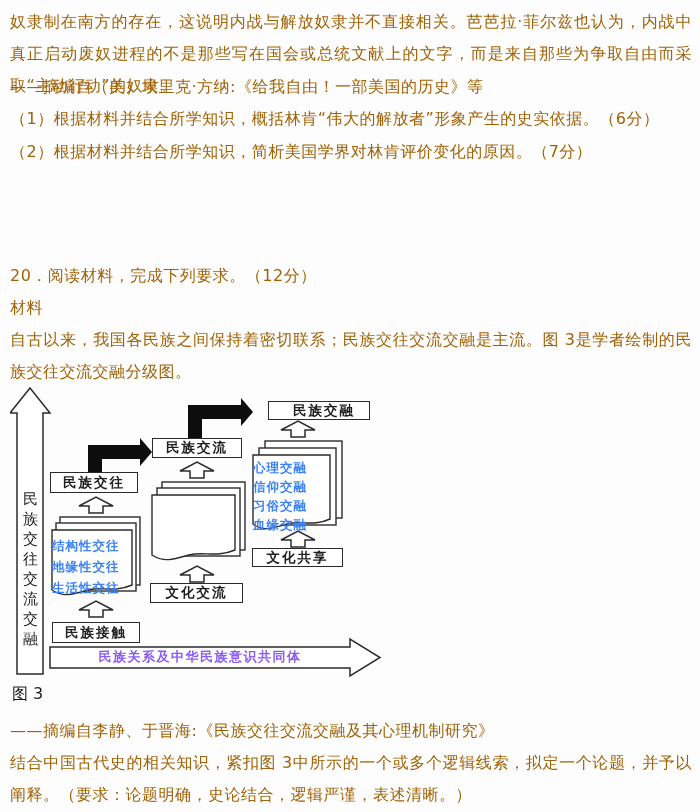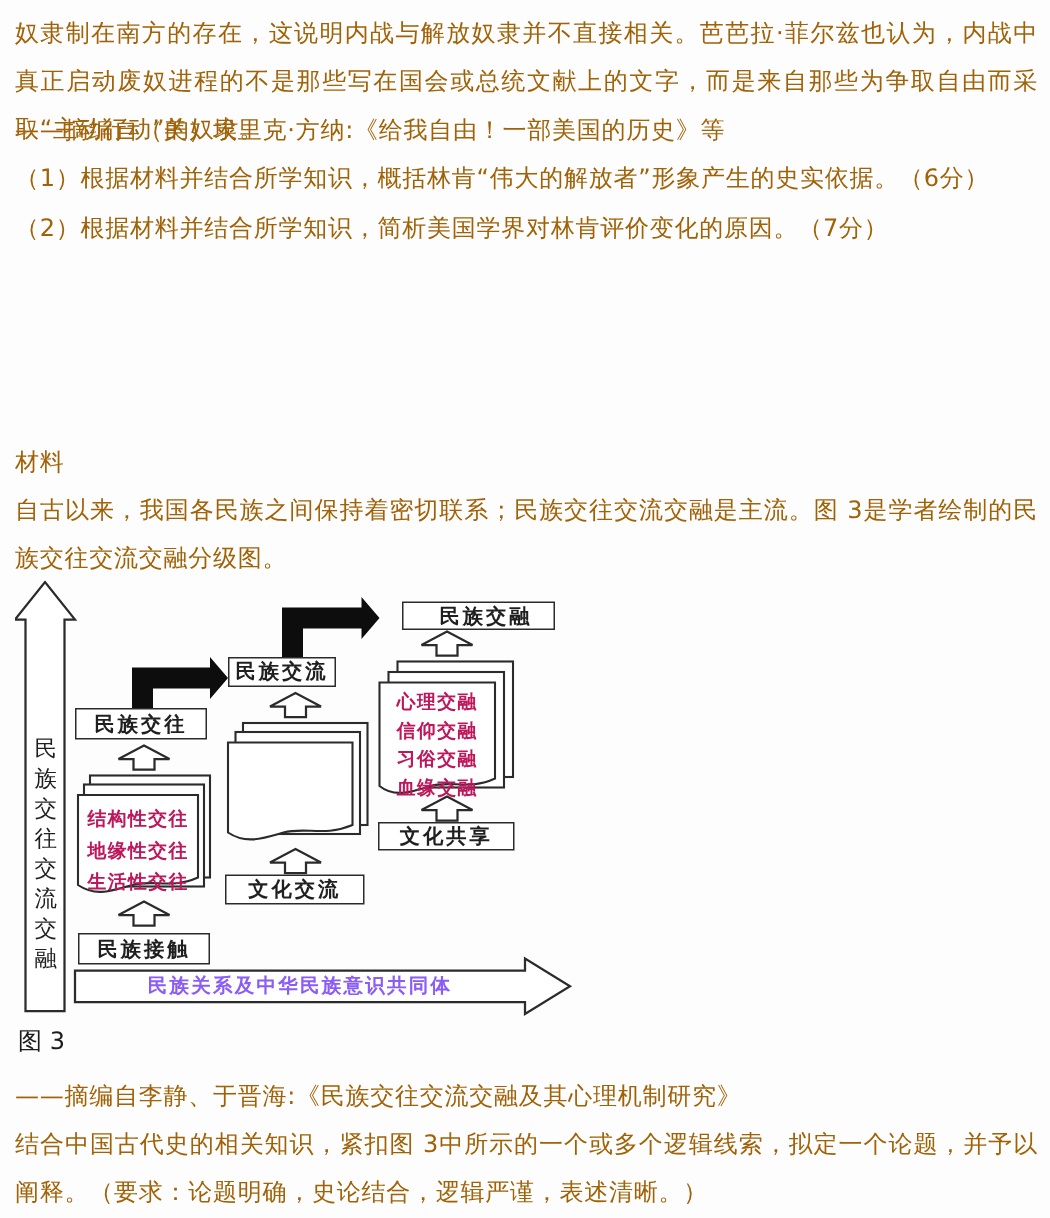--- a/index.html
+++ b/index.html
@@ -23,22 +23,22 @@
   }
   .diagram svg{position:absolute;left:0;top:0;}
   .dg-box{
     position:absolute;box-sizing:border-box;
     border:1.5px solid #2b2b2b;background:#ffffff;
     display:flex;align-items:center;justify-content:center;
     font-size:13.5px;font-weight:700;letter-spacing:2px;color:#1f1f1f;
     white-space:nowrap;
   }
   .stack-text{
-    position:absolute;text-align:center;
-    font-size:12.5px;font-weight:700;color:#be185d;letter-spacing:1px;
+    position:absolute;
+    font-size:12.5px;font-weight:700;color:#3b82f6;letter-spacing:1px;
     white-space:nowrap;
   }
   .stack-text div{height:21px;line-height:21px;}
   .stack-text.tight div{height:19px;line-height:19px;}
   .v-axis-text{
     position:absolute;left:12px;top:102px;width:17px;
     font-size:15px;font-weight:400;color:#1f1f1f;
     line-height:20px;word-break:break-all;text-align:center;
   }
   .h-axis-text{
@@ -51,20 +51,21 @@
 </head>
 <body>
 
 <div class="page">
 
   <div class="para" style="top:6px;">奴隶制在南方的存在，这说明内战与解放奴隶并不直接相关。芭芭拉·菲尔兹也认为，内战中真正启动废奴进程的不是那些写在国会或总统文献上的文字，而是来自那些为争取自由而采取“主动行动”的奴隶。</div>
   <div class="para single" style="top:71px;">——摘编自（美）埃里克·方纳:《给我自由！一部美国的历史》等</div>
   <div class="para single" style="top:103px;">（1）根据材料并结合所学知识，概括林肯“伟大的解放者”形象产生的史实依据。（6分）</div>
   <div class="para single" style="top:136px;">（2）根据材料并结合所学知识，简析美国学界对林肯评价变化的原因。（7分）</div>
 
+  <div class="para single" style="top:260px;">20．阅读材料，完成下列要求。（12分）</div>
   <div class="para single" style="top:292px;">材料</div>
   <div class="para" style="top:324px;">自古以来，我国各民族之间保持着密切联系；民族交往交流交融是主流。图 3是学者绘制的民族交往交流交融分级图。</div>
 
   <div class="diagram">
     <svg width="372" height="292" viewBox="0 0 372 292">
 
       <path d="M7,287 L7,26 L0,26 L20,1 L40,26 L33,26 L33,287 Z" fill="#ffffff" stroke="#2b2b2b" stroke-width="1.5"></path>
 
       <path d="M40,260 L340,260 L340,252 L370,270.5 L340,289 L340,281 L40,281 Z" fill="#ffffff" stroke="#2b2b2b" stroke-width="1.5"></path>
 
@@ -95,21 +96,21 @@
         <path d="M271,43 L288,34 L305,43 L295,43 L295,50 L281,50 L281,43 Z"></path>
         <path d="M69,223 L86,214 L103,223 L93,223 L93,230 L79,230 L79,223 Z"></path>
         <path d="M170,188 L187,179 L204,188 L194,188 L194,195 L180,195 L180,188 Z"></path>
         <path d="M271,153 L288,144 L305,153 L295,153 L295,160 L281,160 L281,153 Z"></path>
       </g>
     </svg>
 
     <div class="dg-box" style="left:40px;top:85px;width:88px;height:21px;">
       <span>民族交往</span>
     </div>
-    <div class="dg-box" style="left:142px;top:51px;width:72px;height:20px;">
+    <div class="dg-box" style="left:142px;top:51px;width:90px;height:20px;">
       <span>民族交流</span>
     </div>
     <div class="dg-box" style="left:258px;top:14px;width:102px;height:19px;padding-left:10px;">
       <span>民族交融</span>
     </div>
 
     <div class="dg-box" style="left:42px;top:235px;width:88px;height:21px;">
       <span>民族接触</span>
     </div>
     <div class="dg-box" style="left:140px;top:196px;width:93px;height:20px;">

